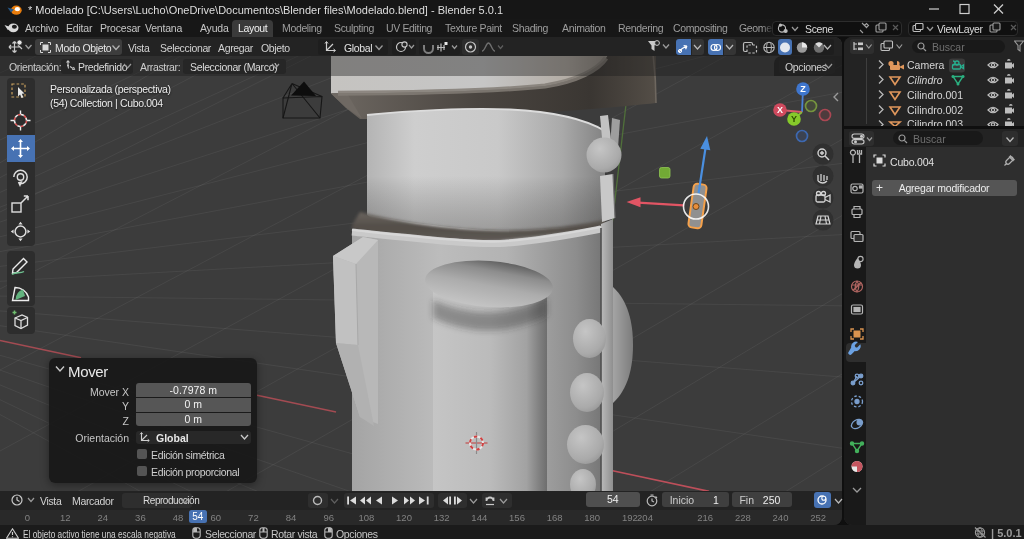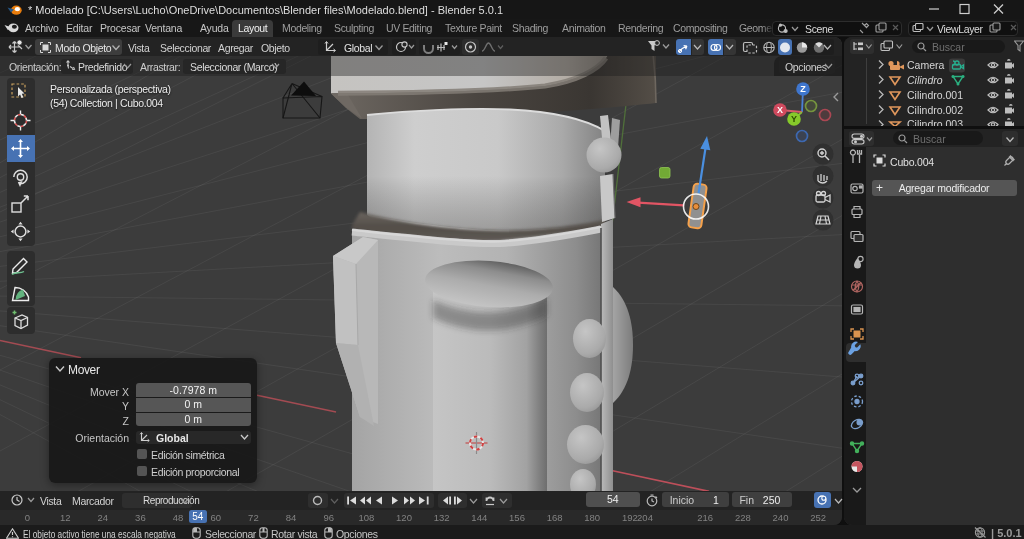--- a/index.html
+++ b/index.html
@@ -479,21 +479,21 @@
   <svg class="abs" style="left:10px;top:310px" width="21" height="21" viewBox="0 0 21 21">
     <path d="M5,8 L12,5 L17.5,7.5 L17.5,15 L11,18.5 L5,15.5 Z" fill="none" stroke="#dedede" stroke-width="1.3"></path>
     <path d="M5,8 L11,10.5 L17.5,7.5 M11,10.5 L11,18.5" fill="none" stroke="#dedede" stroke-width="1.3"></path>
     <path d="M4.5,4.5 l0,-4 m-2,2 l4,0" stroke="#6fbf6f" stroke-width="1.5"></path>
   </svg>
 
   <div class="abs" style="left:49px;top:358px;width:208px;height:125px;background:rgba(24,24,24,0.94);border-radius:6px;box-shadow:0 2px 8px rgba(0,0,0,0.4);"></div>
   <svg class="abs" style="left:55px;top:364.5px" width="10" height="8" viewBox="0 0 10 8">
       <path d="M1,1.5 l4,4.5 l4,-4.5" fill="none" stroke="#c9c9c9" stroke-width="1.4"></path>
     </svg>
-  <div class="abs txt n" style="left:68px;top:363px;font-size:12px;color:#e8e8e8;">Mover</div>
+  <div class="abs txt n" style="left:68px;top:363px;font-size:15px;color:#e8e8e8;">Mover</div>
   <div class="abs txt" style="left:0;top:385.5px;width:129px;text-align:right;font-size:10.5px;color:#c6c6c6;">Mover X</div>
   <div class="abs txt" style="left:0;top:400px;width:129px;text-align:right;font-size:10.5px;color:#c6c6c6;">Y</div>
   <div class="abs txt" style="left:0;top:414.5px;width:129px;text-align:right;font-size:10.5px;color:#c6c6c6;">Z</div>
   <div class="abs txt" style="left:0;top:432px;width:129px;text-align:right;font-size:10.5px;color:#c6c6c6;">Orientación</div>
   <div class="abs" style="left:136px;top:383px;width:114.5px;height:14px;background:#565656;border-radius:3px 3px 0 0;text-align:center;font-size:10.5px;color:#f2f2f2;line-height:14px;">-0.7978 m</div>
   <div class="abs" style="left:136px;top:398px;width:114.5px;height:13.5px;background:#565656;text-align:center;font-size:10.5px;color:#f2f2f2;line-height:13.5px;">0 m</div>
   <div class="abs" style="left:136px;top:412.5px;width:114.5px;height:13.5px;background:#565656;border-radius:0 0 3px 3px;text-align:center;font-size:10.5px;color:#f2f2f2;line-height:13.5px;">0 m</div>
   <div class="abs" style="left:136px;top:430.5px;width:114.5px;height:13.5px;background:#282828;border-radius:3px;"></div>
   <svg class="abs" style="left:139px;top:432px" width="13" height="11" viewBox="0 0 13 11">
     <path d="M2.5,1 L2.5,8.5 L10,8.5 M2.5,8.5 L8,3" stroke="#cfcfcf" stroke-width="1.1" fill="none"></path>

